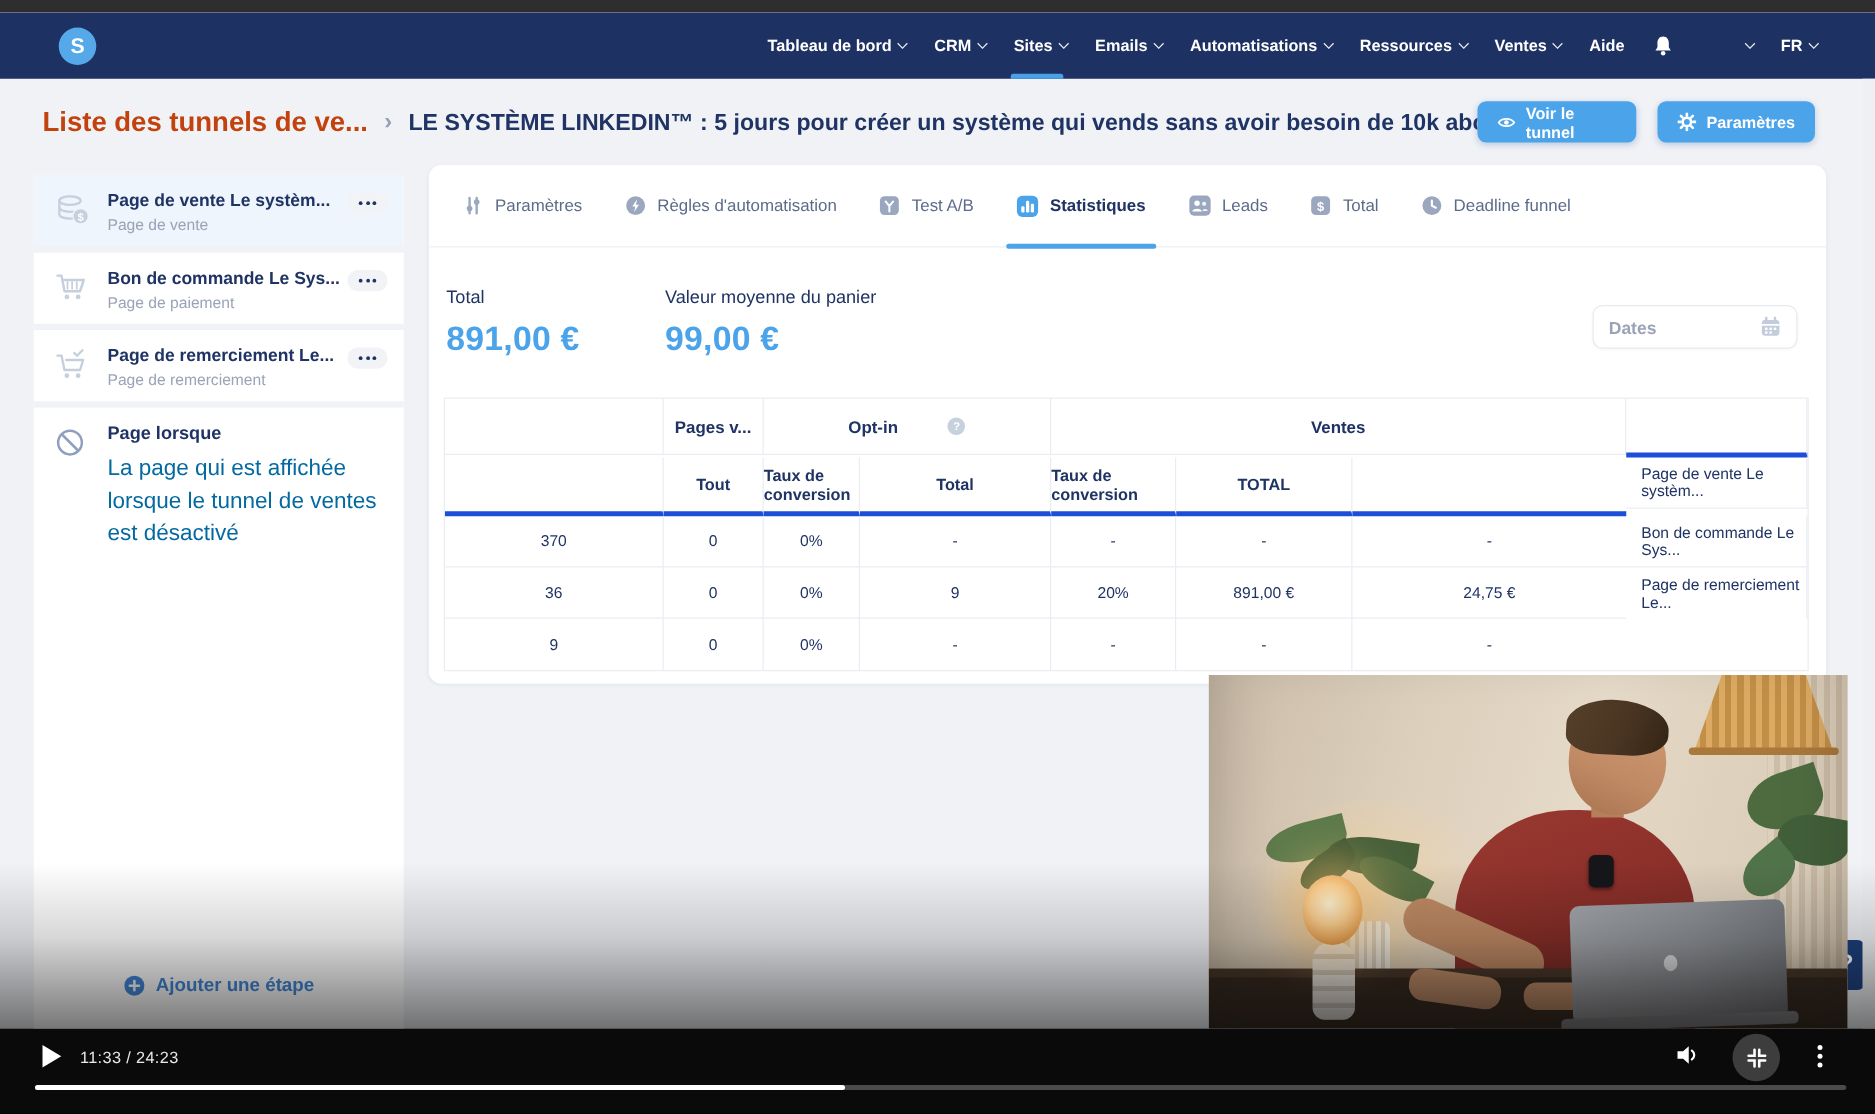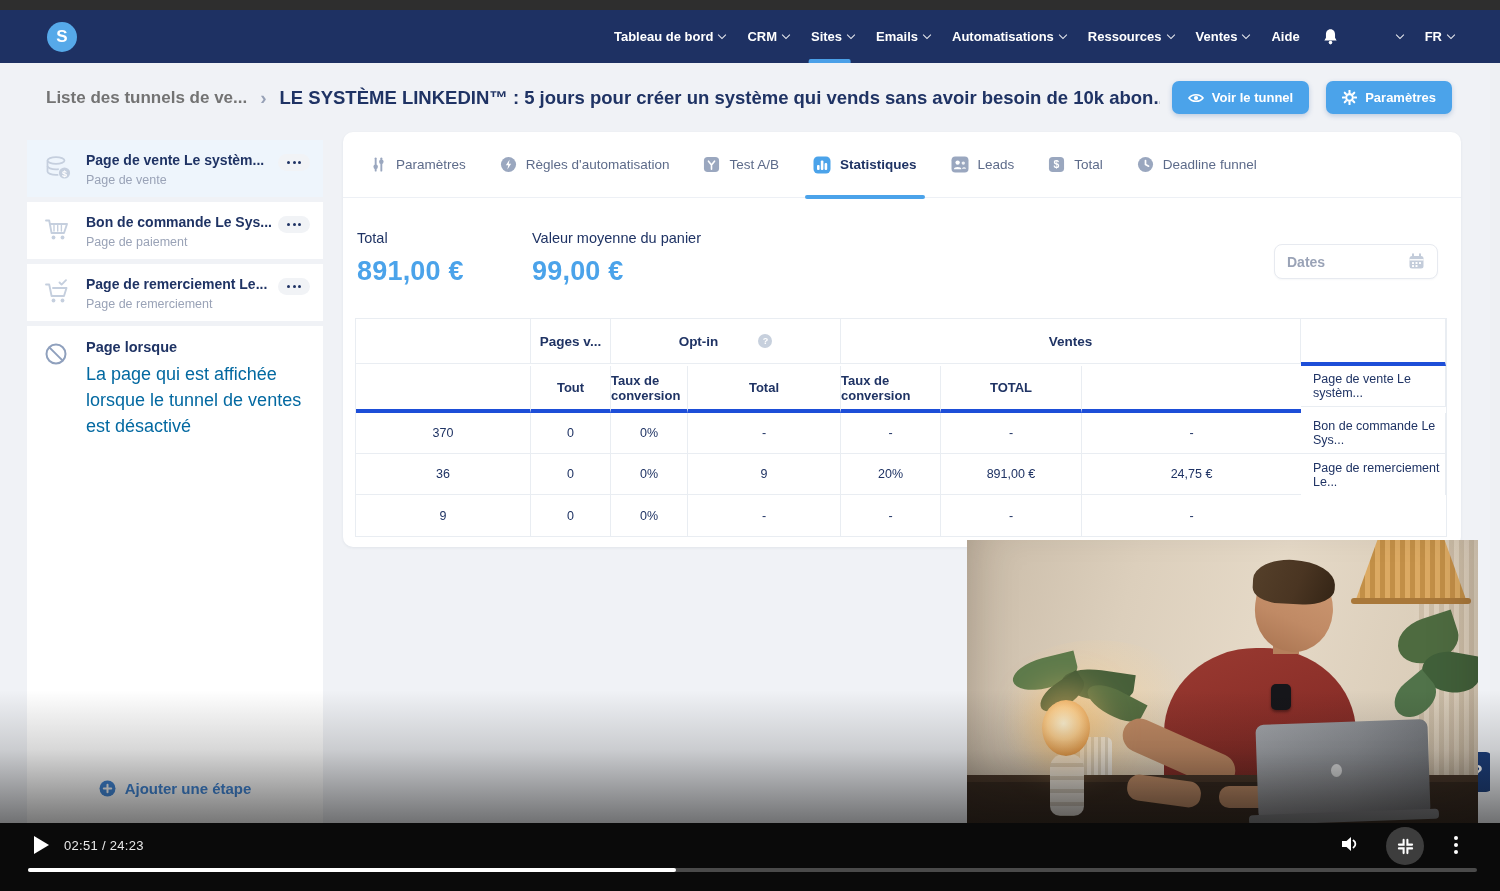--- a/index.html
+++ b/index.html
@@ -31,21 +31,21 @@
         font-size:13px;font-weight:bold;cursor:pointer;white-space:nowrap;}
   .chev{width:6px;height:6px;border-right:1.6px solid rgba(255,255,255,.9);border-bottom:1.6px solid rgba(255,255,255,.9);
         transform:rotate(45deg);margin-top:-4px;}
   .nav-item.active::after{content:'';position:absolute;bottom:0;left:50%;transform:translateX(-58%);
         width:42px;height:4px;background:#4aa0e8;border-radius:2px 2px 0 0;}
   .avatar{width:30px;height:30px;border-radius:50%;overflow:hidden;
         background:radial-gradient(circle at 50% 32%,#d9b08a 0%,#b98a5f 28%,#6b4f35 52%,#3949600 0),
                    radial-gradient(circle at 50% 42%,#c9a078 0%,#8a6644 45%,#3a4a63 72%,#2c3a52 100%);}
   
   .crumb-row{position:absolute;left:0;top:53px;width:1500px;height:69px;display:flex;align-items:center;}
-  .crumb-parent{margin-left:46px;font-size:17px;font-weight:bold;color:#737373;white-space:nowrap;cursor:pointer;}
+  .crumb-parent{margin-left:34px;font-size:22px;font-weight:bold;color:#c2410c;white-space:nowrap;cursor:pointer;}
   .crumb-sep{margin:0 13px;color:#97a1b6;font-size:19px;font-weight:bold;}
   .crumb-title{font-size:18.5px;font-weight:bold;color:#1f3364;white-space:nowrap;max-width:880px;overflow:hidden;}
   .crumb-actions{margin-left:auto;margin-right:48px;display:flex;gap:17px;}
   .blue-btn{height:33px;padding:0 16px;background:#4ba3ea;border-radius:7px;color:#fff;font-size:13px;font-weight:bold;
         display:flex;align-items:center;gap:8px;cursor:pointer;box-shadow:0 2px 5px rgba(40,90,160,.25);}
   
   .sidebar{position:absolute;left:27px;top:130px;width:296px;height:683px;background:#fff;z-index:2;}
   .step-item{position:relative;padding:12px 14px 10px 16px;display:flex;gap:13px;border-bottom:5px solid #f0f2f6;cursor:pointer;min-height:62px;}
   .step-item.active{background:#eef5fc;}
   .step-icon{width:30px;flex:0 0 30px;padding-top:2px;}
@@ -491,21 +491,21 @@
       <div class="apple"></div>
       <div class="laptop-base"></div>
       <div class="vignette"></div>
     </div>
   </div>
 
   <div class="bottom-gradient"></div>
 
   <div class="player-bar">
     <div class="play-btn"></div>
-    <div class="time-text">02:51 / 24:23</div>
+    <div class="time-text">11:33 / 24:23</div>
     <div class="vol-icon">
       <svg width="22" height="20" viewBox="0 0 22 20">
           <polygon points="2,7 6.5,7 11,3 11,17 6.5,13 2,13" fill="#fff"></polygon>
           <path d="M13.5 6.5 C16 8.2 16 11.8 13.5 13.5" fill="none" stroke="#fff" stroke-width="1.8" stroke-linecap="round"></path>
         </svg>
     </div>
     <div class="fs-circle">
       <svg width="17" height="17" viewBox="0 0 18 18">
           <g stroke="#fff" stroke-width="2.2" stroke-linecap="round" fill="none">
             <path d="M7 2 V7 H2"></path>

